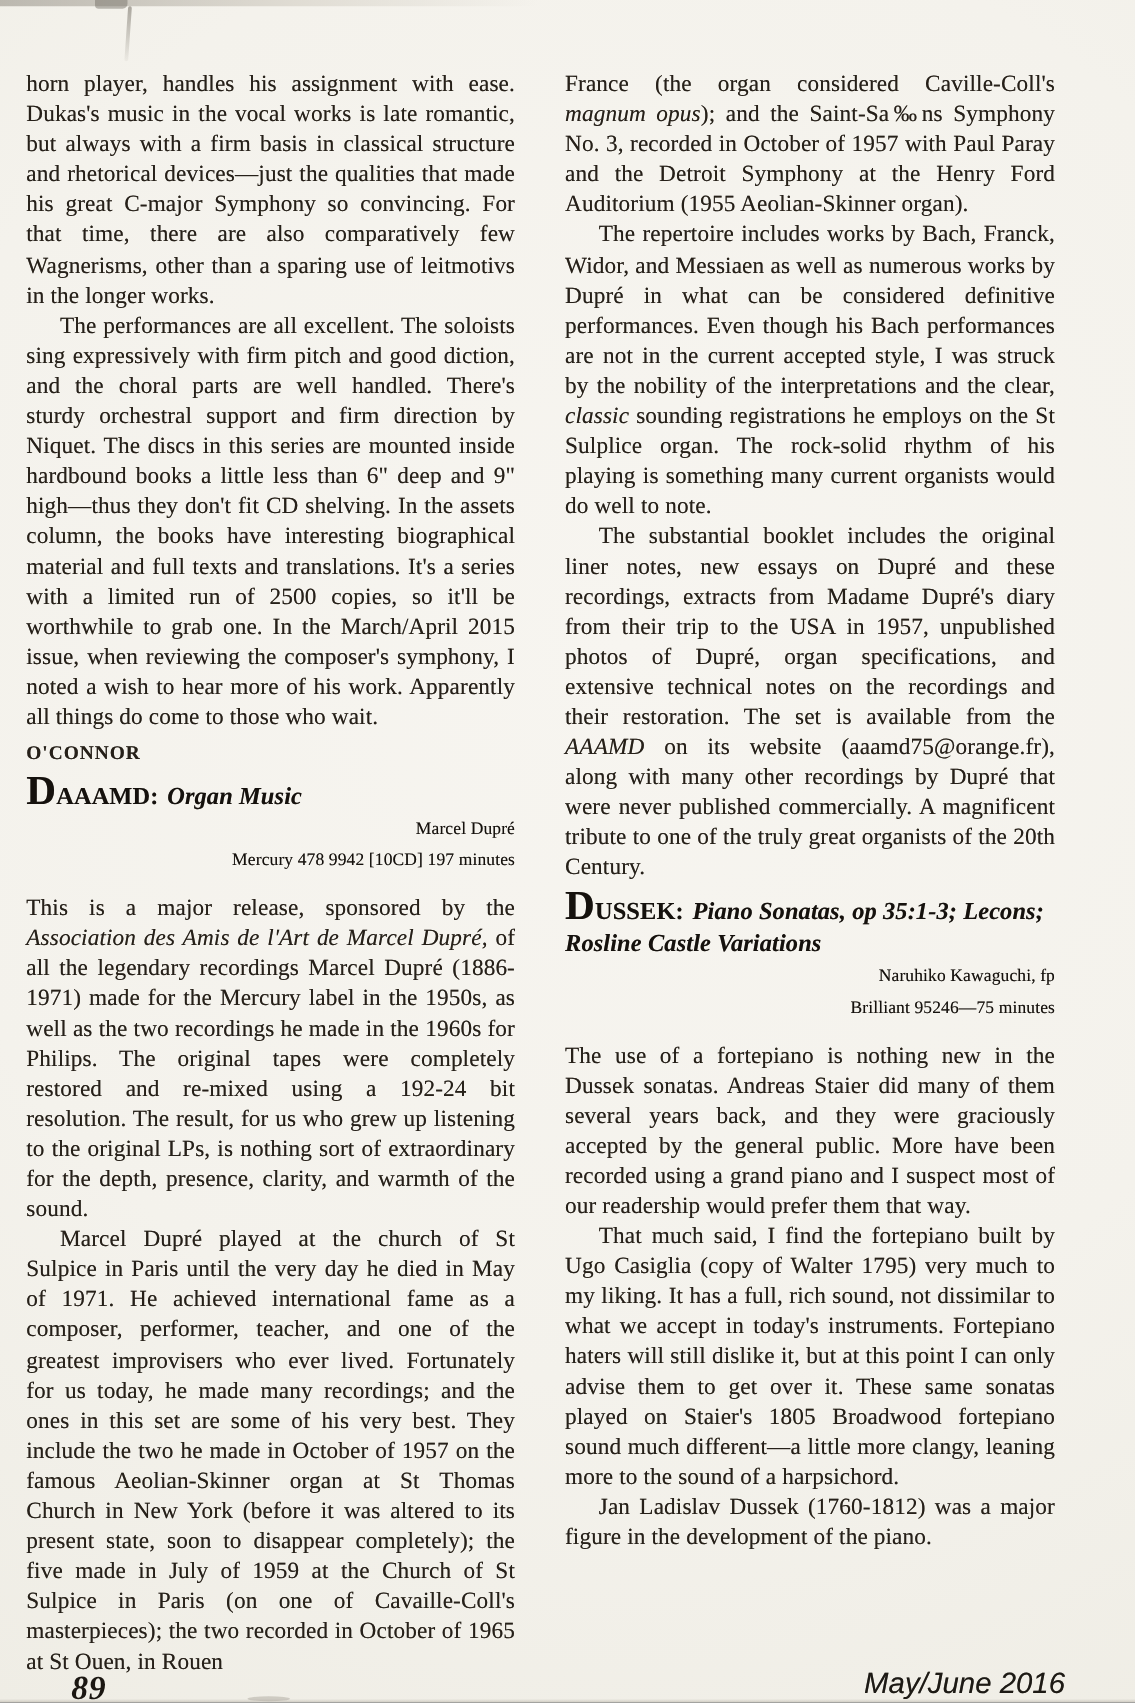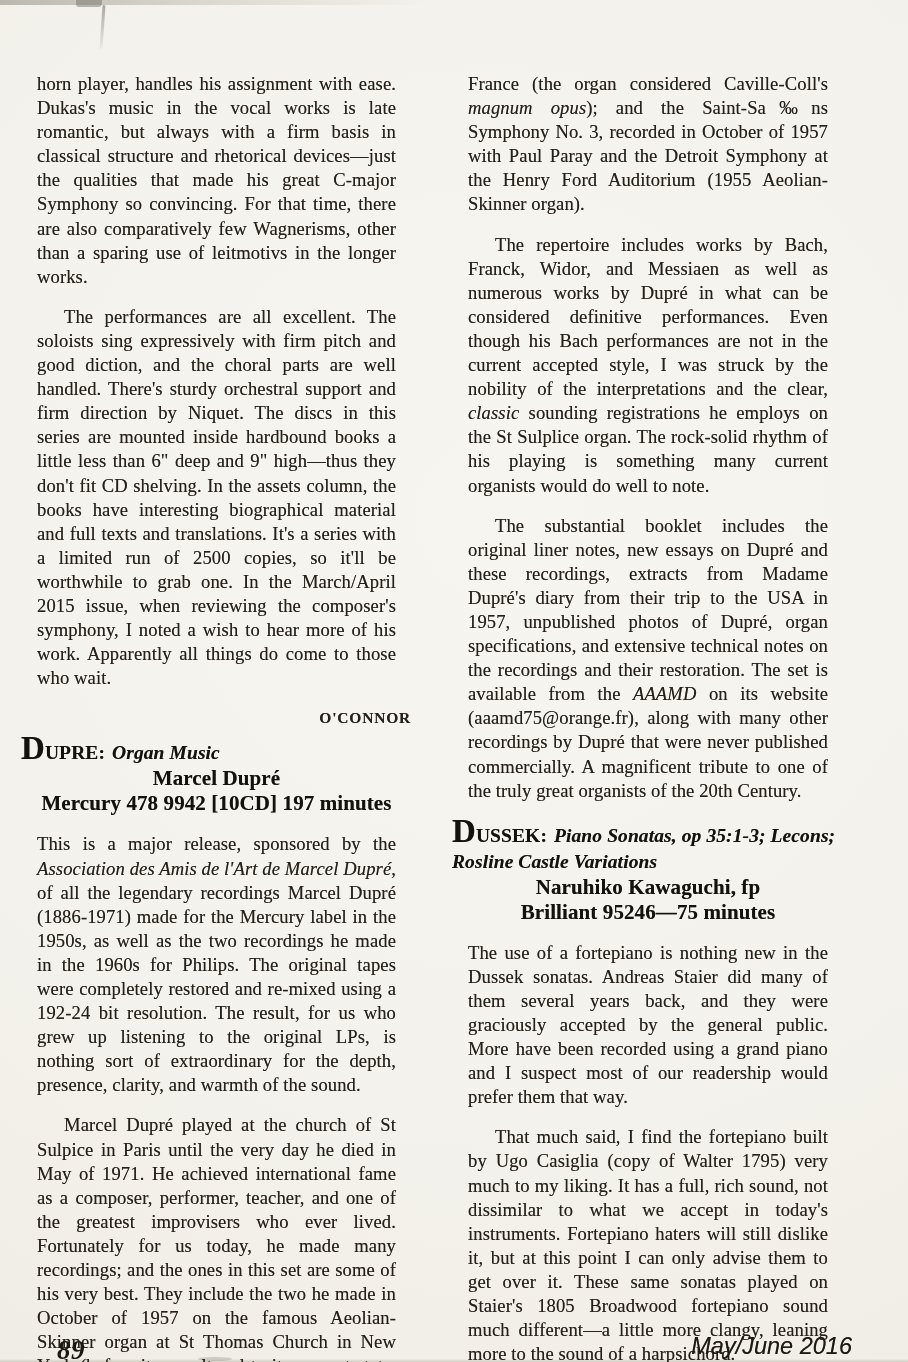--- a/index.html
+++ b/index.html
@@ -25,35 +25,35 @@
   .col{
     position:absolute;top:56px;
     text-align:justify;
     font-size:18.6px;line-height:24.1px;
     letter-spacing:.1px;
     hyphens:auto;
     text-shadow:0 0 .45px rgba(38,32,25,.55);
   }
   .col-left{left:21px;width:391px;}
   .col-right{left:452px;width:392px;}
-  .col p{margin:16px;}
+  .col p{margin:0;}
   .indent{text-indent:27px;}
   .it{font-style:italic;}
 
   .byline{
-    text-align:right;
+    text-align:left;
     font-size:15.5px;font-weight:700;letter-spacing:.8px;
     margin:5px 1px 3px 0;
   }
 
   .review-header{margin:6px 0 14px 0;color:#15110d;}
   .header-line{text-align:left;font-weight:700;font-size:19.5px;line-height:26px;text-indent:0;}
   .big-cap{font-size:33px;line-height:24px;}
   .work-title{font-style:italic;font-weight:700;margin-left:7px;}
-  .center-line{text-align:center;font-size:21px;line-height:25px;font-weight:700;text-indent:0;}
+  .center-line{text-align:right;font-size:14px;line-height:25px;font-weight:400;text-indent:0;}
 
   .page-number{
     position:absolute;left:57px;bottom:-4px;
     font-size:27px;font-weight:700;font-style:italic;
     color:#1b1712;letter-spacing:.5px;
   }
   .issue-date{
     position:absolute;right:56px;bottom:2px;
     font-family:"Liberation Sans", sans-serif;
     font-style:italic;font-size:23.5px;color:#1d1a15;
@@ -71,21 +71,21 @@
   <div class="artifact-bottom-edge"></div>
   <div class="artifact-smudge"></div>
 
   <div class="col col-left">
     <p><span>horn player, handles his assignment with ease. Dukas's music in the vocal works is late romantic, but always with a firm basis in classical structure and rhetorical devices—just the qualities that made his great C-major Symphony so convincing. For that time, there are also comparatively few Wagnerisms, other than a sparing use of leitmotivs in the longer works.</span></p>
     <p class="indent"><span>The performances are all excellent. The soloists sing expressively with firm pitch and good diction, and the choral parts are well handled. There's sturdy orchestral support and firm direction by Niquet. The discs in this series are mounted inside hardbound books a little less than 6" deep and 9" high—thus they don't fit CD shelving. In the assets column, the books have interesting biographical material and full texts and translations. It's a series with a limited run of 2500 copies, so it'll be worthwhile to grab one. In the March/April 2015 issue, when reviewing the composer's symphony, I noted a wish to hear more of his work. Apparently all things do come to those who wait.</span></p>
     <div class="byline">O'CONNOR</div>
 
     <div class="review-header">
       <div class="header-line">
-        <span class="big-cap">D</span><span>UPRE:</span><span class="work-title">Organ Music</span>
+        <span class="big-cap">D</span><span>AAAMD:</span><span class="work-title">Organ Music</span>
       </div>
       <div class="center-line">Marcel Dupré</div>
       <div class="center-line">Mercury 478 9942 [10CD] 197 minutes</div>
     </div>
 
     <p><span>This is a major release, sponsored by the </span><span class="it">Association des Amis de l'Art de Marcel Dupré,</span><span> of all the legendary recordings Marcel Dupré (1886-1971) made for the Mercury label in the 1950s, as well as the two recordings he made in the 1960s for Philips. The original tapes were completely restored and re-mixed using a 192-24 bit resolution. The result, for us who grew up listening to the original LPs, is nothing sort of extraordinary for the depth, presence, clarity, and warmth of the sound.</span></p>
     <p class="indent"><span>Marcel Dupré played at the church of St Sulpice in Paris until the very day he died in May of 1971. He achieved international fame as a composer, performer, teacher, and one of the greatest improvisers who ever lived. Fortunately for us today, he made many recordings; and the ones in this set are some of his very best. They include the two he made in October of 1957 on the famous Aeolian-Skinner organ at St Thomas Church in New York (before it was altered to its present state, soon to disappear completely); the five made in July of 1959 at the Church of St Sulpice in Paris (on one of Cavaille-Coll's masterpieces); the two recorded in October of 1965 at St Ouen, in Rouen</span></p>
   </div>
 
   <div class="col col-right">

